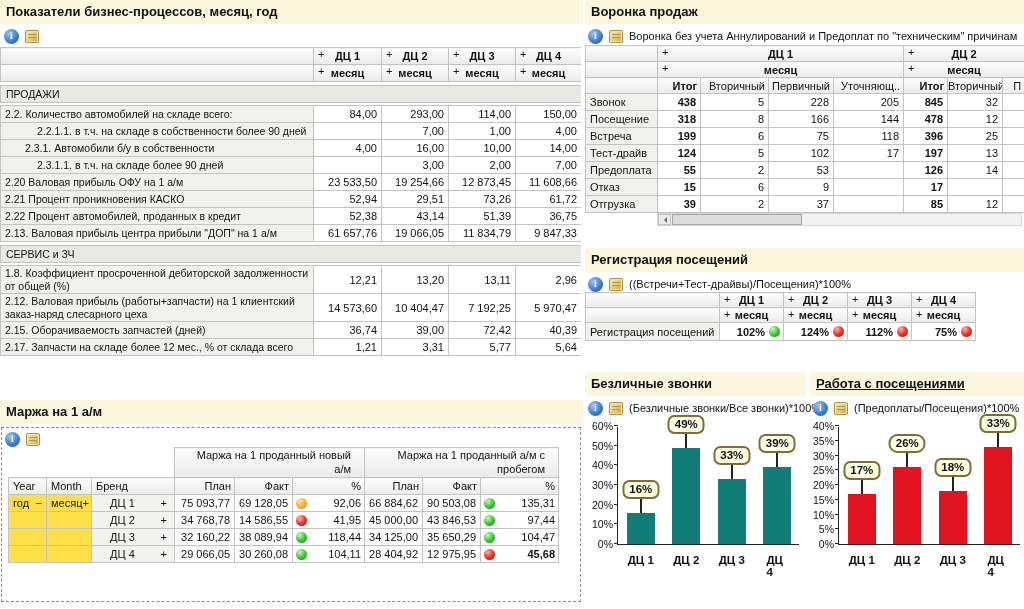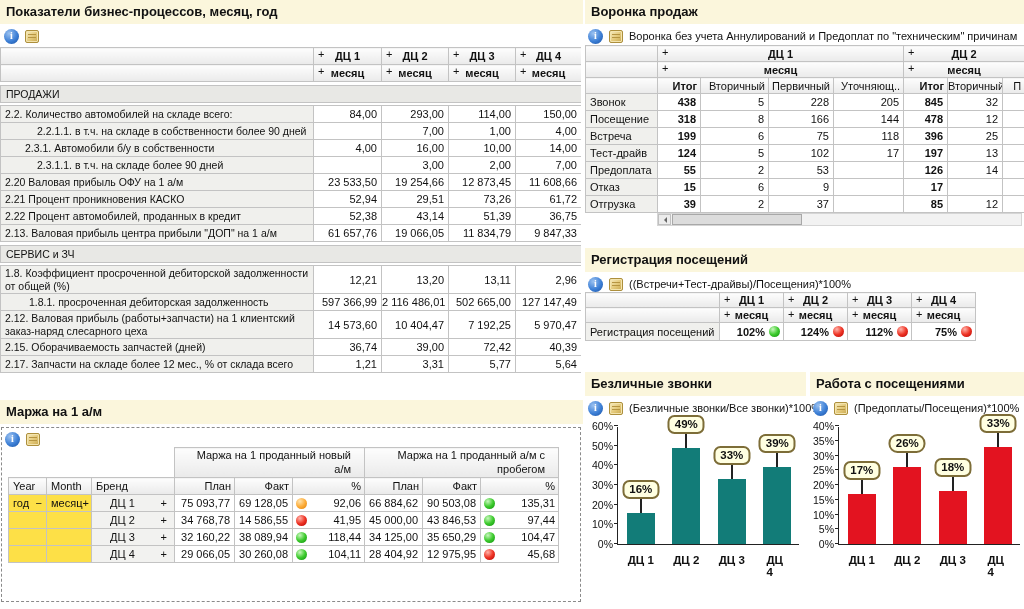--- a/index.html
+++ b/index.html
@@ -92,21 +92,21 @@
     padding:1px 13px 0 13px; white-space:normal; line-height:1.25; font-weight:normal; }
   #margin-table td.blank, #margin-table th.blank { border:none; background:#fff; }
   #margin-table th.dimh { text-align:left; padding-left:4px; }
   td.dim { background:#fde047; display:table-cell; }
   .dim-flex { display:flex; justify-content:space-between; padding:0 4px; align-items:center; }
   .brand-cell { background:#f2f2f0; }
   .brand-flex { display:flex; justify-content:space-between; padding:0 7px 0 18px; align-items:center; }
 
   .chart-block { position:absolute; top:372px; }
   #chart-0 { left:0; width:221px; }
-  #chart-1 { left:225px; width:214px; }
+  #chart-1 { left:225px; width:214px;text-decoration:underline; }
   .chart-block .titlebar { width:100%; }
   .chart-caption { top:28px; left:3px; }
   .chart-area { position:absolute; top:44px; left:0; right:0; height:200px; }
   .plot { position:absolute; top:11px; height:118px; border-left:1px solid #222; border-bottom:1px solid #222; }
   #chart-0 .plot { left:32px; width:182px; }
   #chart-1 .plot { left:28px; width:182px; }
   .ytick { position:absolute; right:100%; margin-right:5px; font-size:10.5px; transform:translateY(50%); }
   .ytick-mark { position:absolute; left:-4px; width:4px; height:1px; background:#222; }
   .bar { position:absolute; bottom:0; }
   .xlabel { position:absolute; top:100%; margin-top:10px; transform:translateX(-50%); font-weight:bold; font-size:11.5px; }
@@ -228,27 +228,20 @@
           </tr>
           <tr class="spacer">
             <td colspan="5" style="height: 3px;"></td>
           </tr>
           <tr>
             <td class="lbl" style="padding-left: 4px;">1.8. Коэффициент просроченной дебиторской задолженности от общей (%)</td>
             <td class="num" style="height: 17px;">12,21</td>
             <td class="num" style="height: 17px;">13,20</td>
             <td class="num" style="height: 17px;">13,11</td>
             <td class="num" style="height: 17px;">2,96</td>
-          </tr>
-          <tr>
-            <td class="lbl" style="padding-left: 28px;">1.8.1. просроченная дебиторская задолженность</td>
-            <td class="num" style="height: 17px;">597 366,99</td>
-            <td class="num" style="height: 17px;">2 116 486,01</td>
-            <td class="num" style="height: 17px;">502 665,00</td>
-            <td class="num" style="height: 17px;">127 147,49</td>
           </tr>
           <tr>
             <td class="lbl" style="padding-left: 4px;">2.12. Валовая прибыль (работы+запчасти) на 1 клиентский заказ-наряд слесарного цеха</td>
             <td class="num" style="height: 17px;">14 573,60</td>
             <td class="num" style="height: 17px;">10 404,47</td>
             <td class="num" style="height: 17px;">7 192,25</td>
             <td class="num" style="height: 17px;">5 970,47</td>
           </tr>
           <tr>
             <td class="lbl" style="padding-left: 4px;">2.15. Оборачиваемость запчастей (дней)</td>
@@ -407,21 +400,21 @@
             <td class="num">30 260,08</td>
             <td>
               <div class="pct-cell" style="font-weight: normal; justify-content: space-between;">
                 <span class="led led-green"></span>
                 <span>104,11</span>
               </div>
             </td>
             <td class="num">28 404,92</td>
             <td class="num">12 975,95</td>
             <td>
-              <div class="pct-cell" style="font-weight: normal; justify-content: space-between;">
+              <div class="pct-cell" style="font-weight: bold; justify-content: space-between;">
                 <span class="led led-red"></span>
                 <span>45,68</span>
               </div>
             </td>
           </tr>
         </tbody>
     </table>
   </div>
 </div>
 

